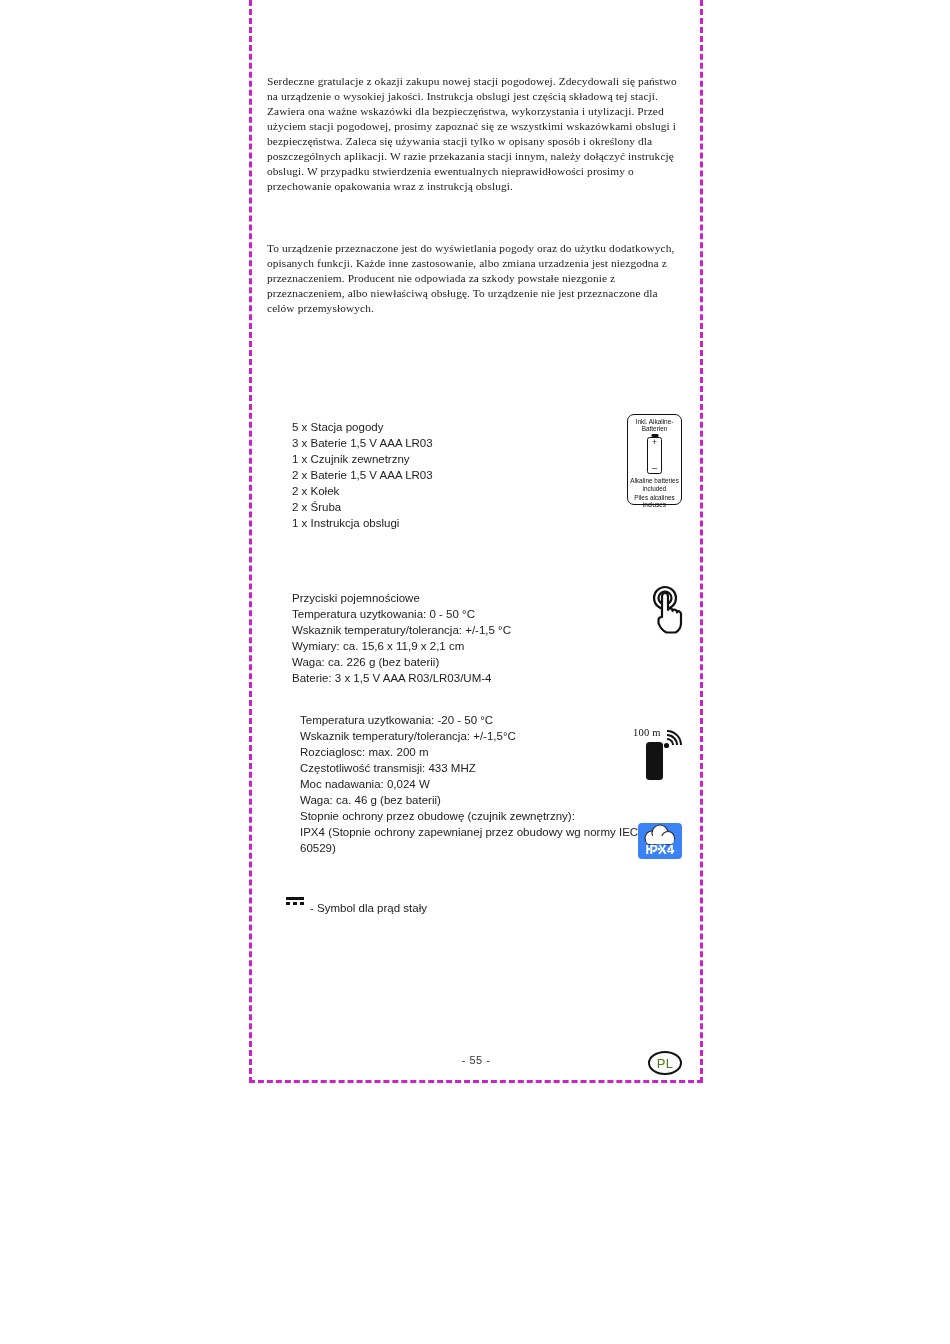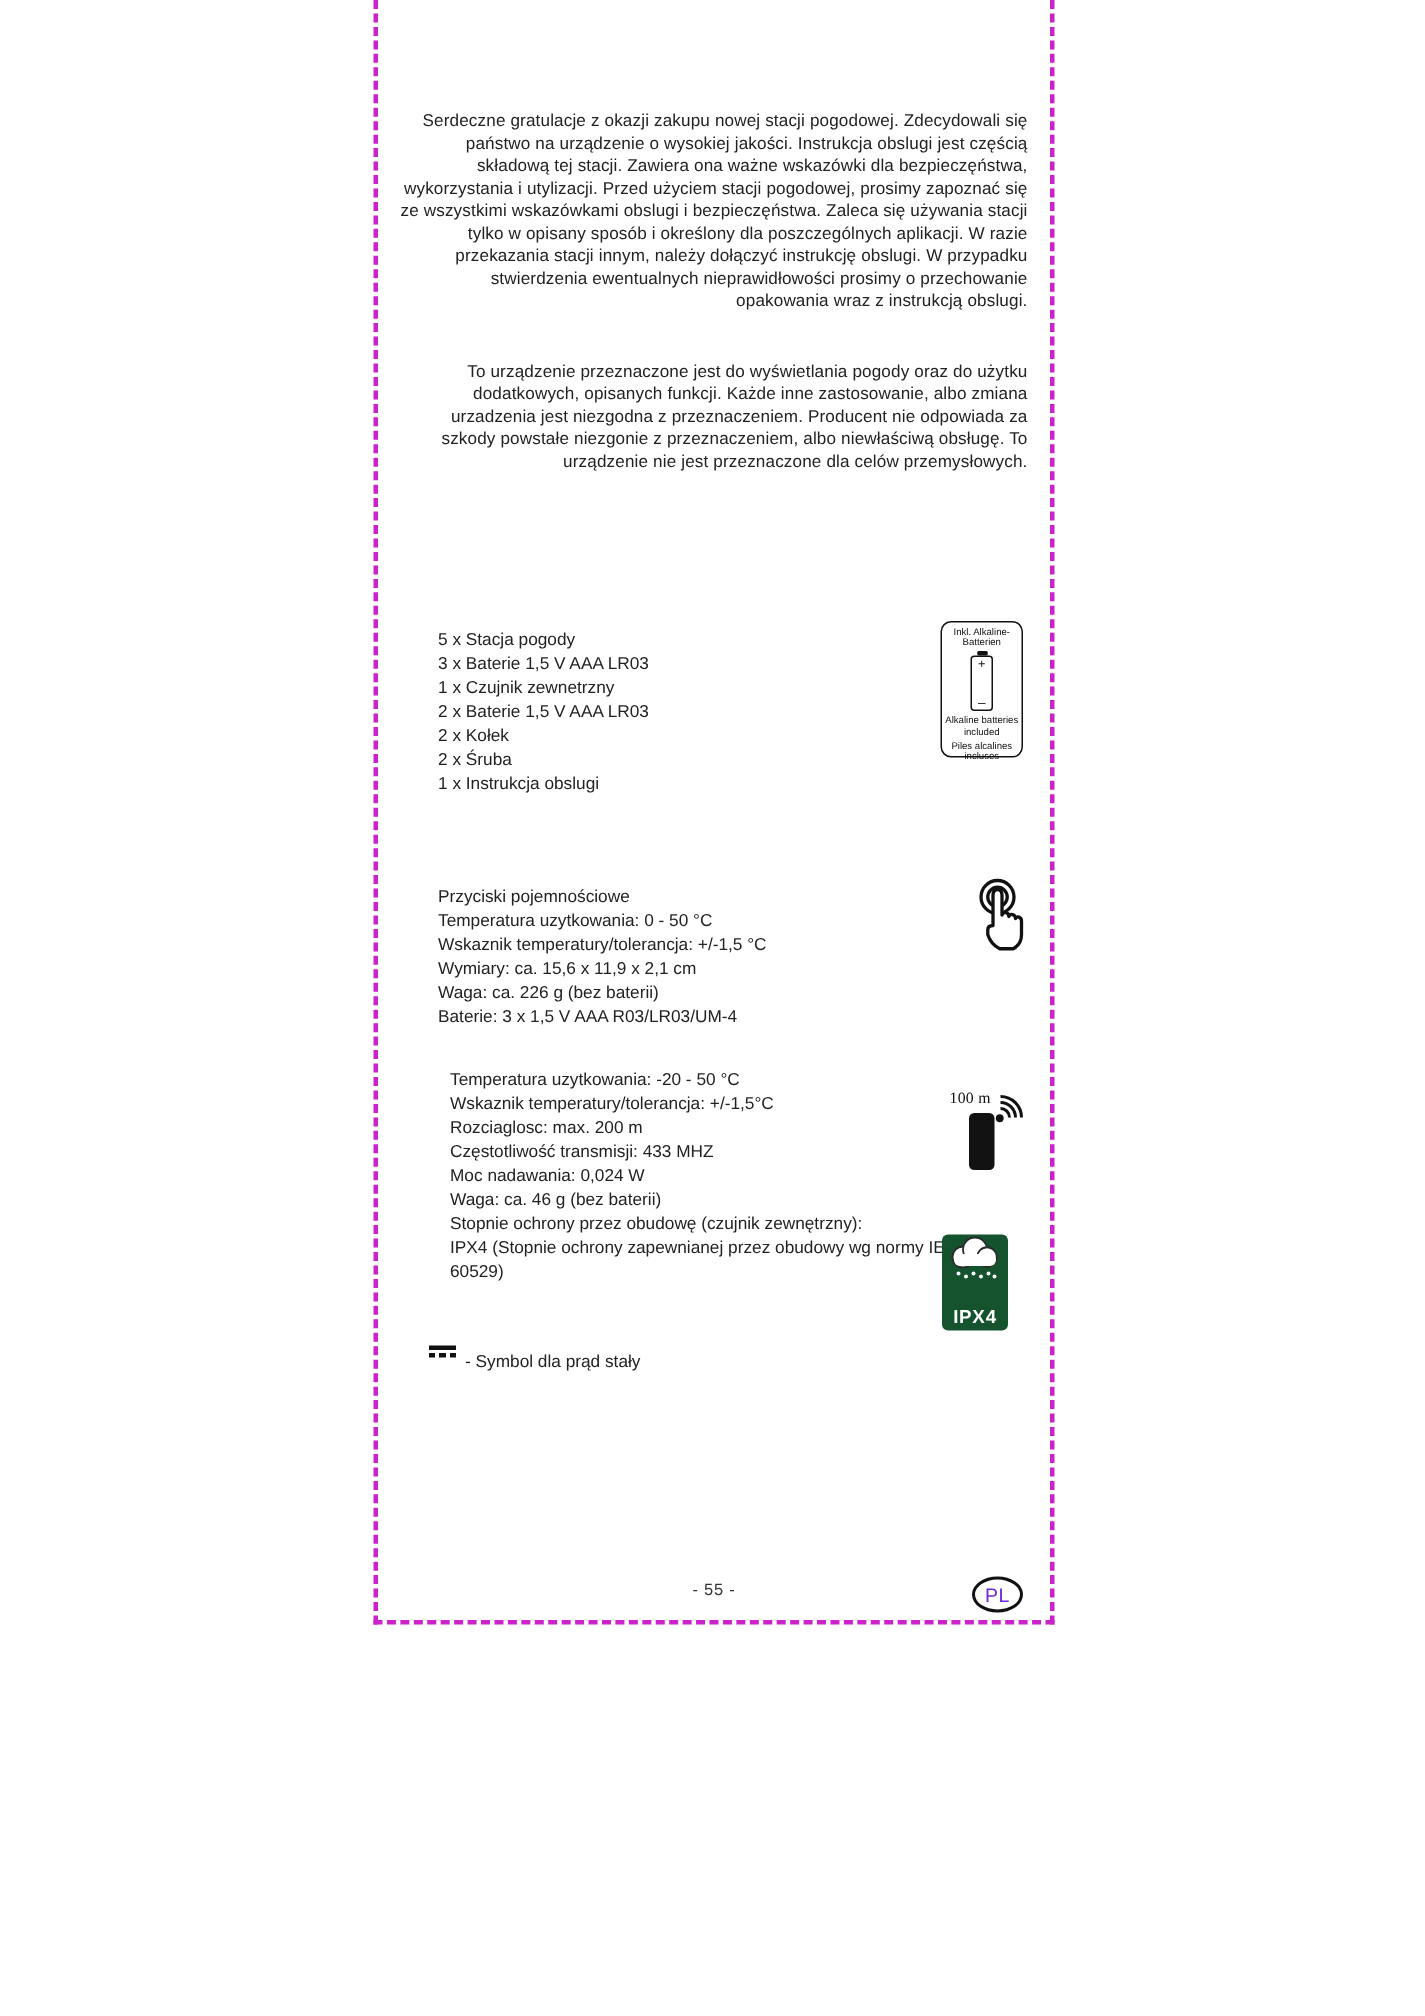--- a/index.html
+++ b/index.html
@@ -15,21 +15,21 @@
     border-left:3px dashed #cc22cc;
     border-right:3px dashed #cc22cc;
     border-bottom:3px dashed #cc22cc;
     background:#ffffff;
   }
   .sheet > * { position:absolute; }
   
   .para {
     left:15px; width:418px;
     font-size:11.4px; line-height:15px; letter-spacing:0.1px;
-    color:#222; text-align:right;
+    color:#222; text-align:left;font-family:Liberation Serif, serif;
   }
   .p1 { top:74px; }
   .p2 { top:241px; }
   .line-block { font-size:11.5px; line-height:16px; color:#222; }
   .list-block { left:40px; top:419px; }
   .spec1 { left:40px; top:590px; }
   .spec2 { left:48px; top:712px; width:354px; }
   
   .battery-box {
     left:375px; top:414px; width:55px; height:91px;
@@ -55,22 +55,22 @@
     position:absolute; left:0; top:3px;
     font-size:10.5px; color:#111; letter-spacing:0.2px;
   }
   .range-waves { position:absolute; left:28px; top:0; }
   .sensor-rect {
     position:absolute; left:13px; top:18px; width:17px; height:38px;
     background:#121212; border-radius:3.5px;
   }
   
   .ipx4-box {
-    left:376px; top:823px; width:44px; height:64px;
-    background:#14532d; border-radius:4px; overflow:hidden;
+    left:386px; top:823px; width:44px; height:36px;
+    background:#3b82f6; border-radius:4px; overflow:hidden;
   }
   .ipx4-label {
     position:absolute; left:0; right:0; bottom:2px;
     color:#ffffff; font-weight:bold; font-size:12.5px;
     text-align:center; letter-spacing:0.5px;
   }
   
   .dc-line { left:34px; top:891px; height:18px; display:flex; align-items:center; }
   .dc-sym { width:18px; height:10px; margin-right:6px; margin-top:3px; }
   .dc-top { height:3.2px; background:#111; }
@@ -81,21 +81,21 @@
   .dc-text { font-size:11.5px; color:#222;margin-top:16px; }
   
   .footer-num {
     left:0; right:0; top:1054px; text-align:center;
     font-size:11px; color:#333; letter-spacing:0.5px;
   }
   .pl-badge {
     left:396px; top:1051px; width:34px; height:24px;
     border:2px solid #111; border-radius:50%;
     display:flex; align-items:center; justify-content:center;
-    font-size:13px; color:#6d28d9; letter-spacing:0.3px;
+    font-size:13px; color:#4d7c0f; letter-spacing:0.3px;
   }
 </style>
 </head>
 <body>
 
 <div class="sheet">
 
   <p class="para p1">Serdeczne gratulacje z okazji zakupu nowej stacji pogodowej. Zdecydowali się państwo na urządzenie o wysokiej jakości. Instrukcja obslugi jest częścią składową tej stacji. Zawiera ona ważne wskazówki dla bezpieczęństwa, wykorzystania i utylizacji. Przed użyciem stacji pogodowej, prosimy zapoznać się ze wszystkimi wskazówkami obslugi i bezpieczęństwa. Zaleca się używania stacji tylko w opisany sposób i określony dla poszczególnych aplikacji. W razie przekazania stacji innym, należy dołączyć instrukcję obslugi. W przypadku stwierdzenia ewentualnych nieprawidłowości prosimy o przechowanie opakowania wraz z instrukcją obslugi.</p>
 
   <p class="para p2">To urządzenie przeznaczone jest do wyświetlania pogody oraz do użytku dodatkowych, opisanych funkcji. Każde inne zastosowanie, albo zmiana urzadzenia jest niezgodna z przeznaczeniem. Producent nie odpowiada za szkody powstałe niezgonie z przeznaczeniem, albo niewłaściwą obsługę. To urządzenie nie jest przeznaczone dla celów przemysłowych.</p>

